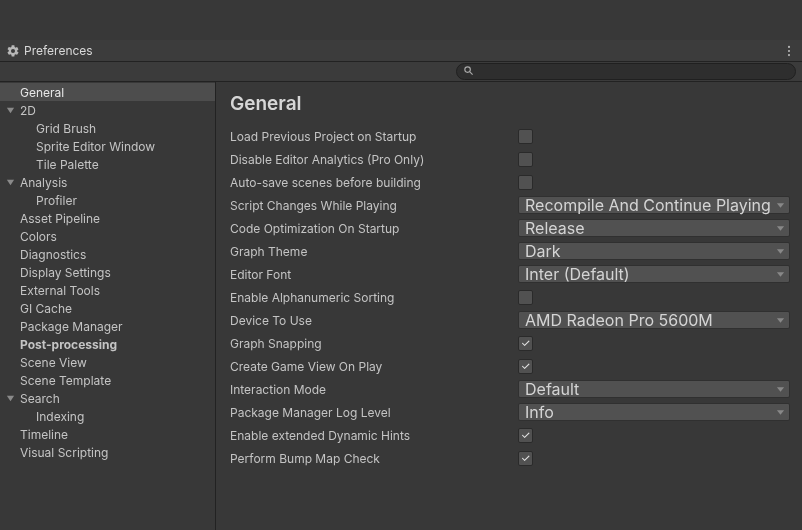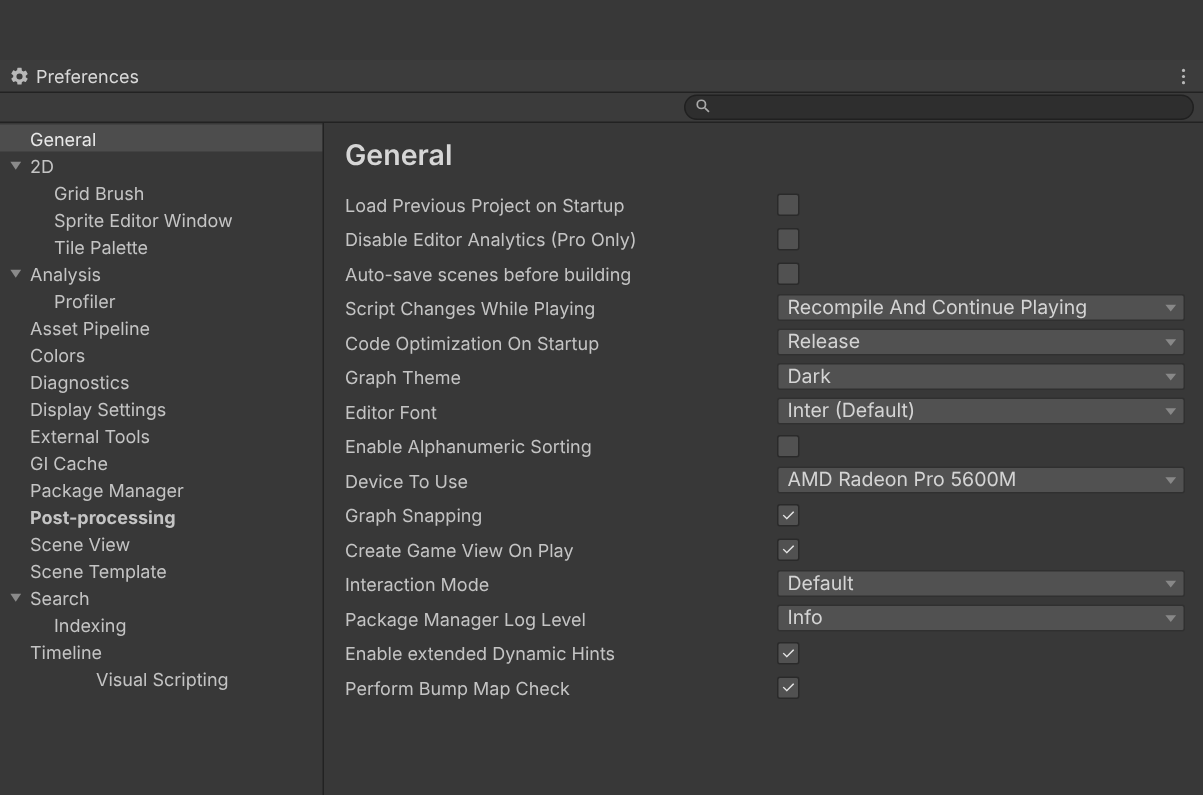--- a/index.html
+++ b/index.html
@@ -114,21 +114,21 @@
   
   .dd {
     flex: 1; height: 18px;
     background: #515151;
     border: 1px solid #303030;
     border-radius: 2px;
     display: flex; align-items: center;
     padding: 0 18px 0 6px;
     position: relative;
     color: #d4d4d4;
-    font-size: 13px;
+    font-size: 16px;
   }
   .dd .caret {
     position: absolute; right: 4px; top: 50%; transform: translateY(-50%);
     display: inline-flex;
   }
 
   
   ::-webkit-scrollbar { width: 12px; background: #383838; }
   ::-webkit-scrollbar-thumb { background: #4a4a4a; }
 </style>
@@ -239,21 +239,21 @@
             </svg>
           </span>
           <span class="lbl">Search</span>
         </div>
         <div class="tree-item" style="padding-left: 34px;">
           <span class="lbl">Indexing</span>
         </div>
         <div class="tree-item" style="padding-left: 18px;">
           <span class="lbl">Timeline</span>
         </div>
-        <div class="tree-item" style="padding-left: 18px; margin-left: 44px;">
+        <div class="tree-item" style="padding-left: 18px;">
           <span class="lbl">Visual Scripting</span>
         </div>
       </div>
 
     <div class="main">
       <h1>General</h1>
       <div class="rows" id="rows">
           <div class="row">
             <div class="label">Load Previous Project on Startup</div>
             <div class="control">

